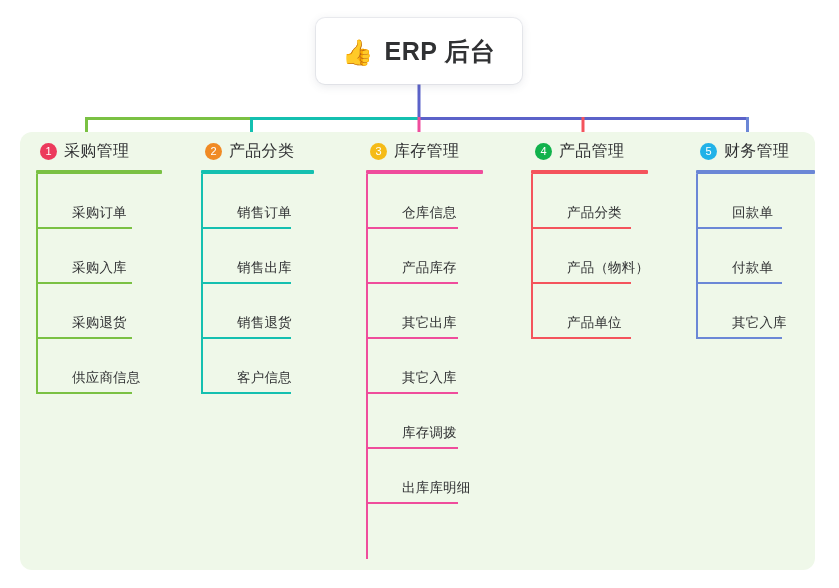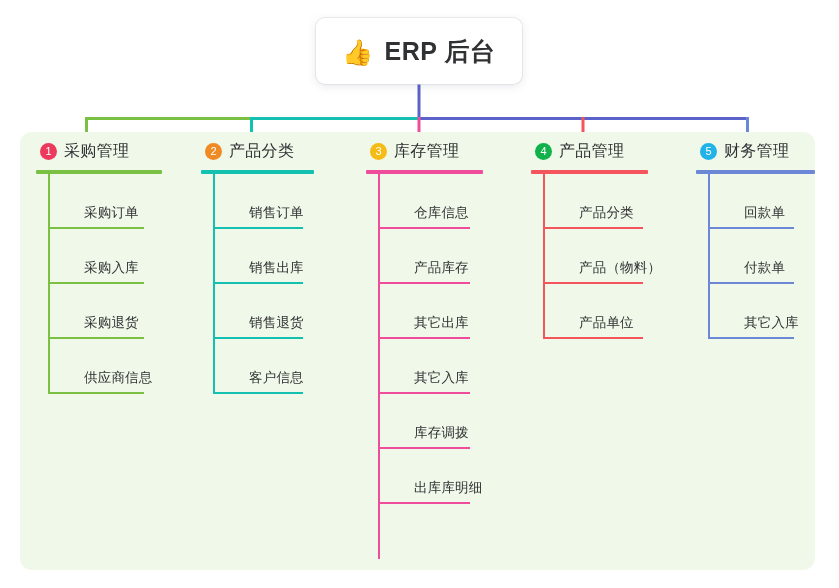--- a/index.html
+++ b/index.html
@@ -111,21 +111,21 @@
     white-space: nowrap;
     letter-spacing: 0.3px;
   }
   .col-rule {
     height: 4px;
     border-radius: 1px;
     margin-left: 16px;
   }
   .col-body {
     position: relative;
-    margin-left: 28px;
+    margin-left: 16px;
     padding-top: 0;
   }
   .spine {
     position: absolute;
     left: 0;
     top: 0;
     width: 2px;
   }
   .item {
     position: relative;

